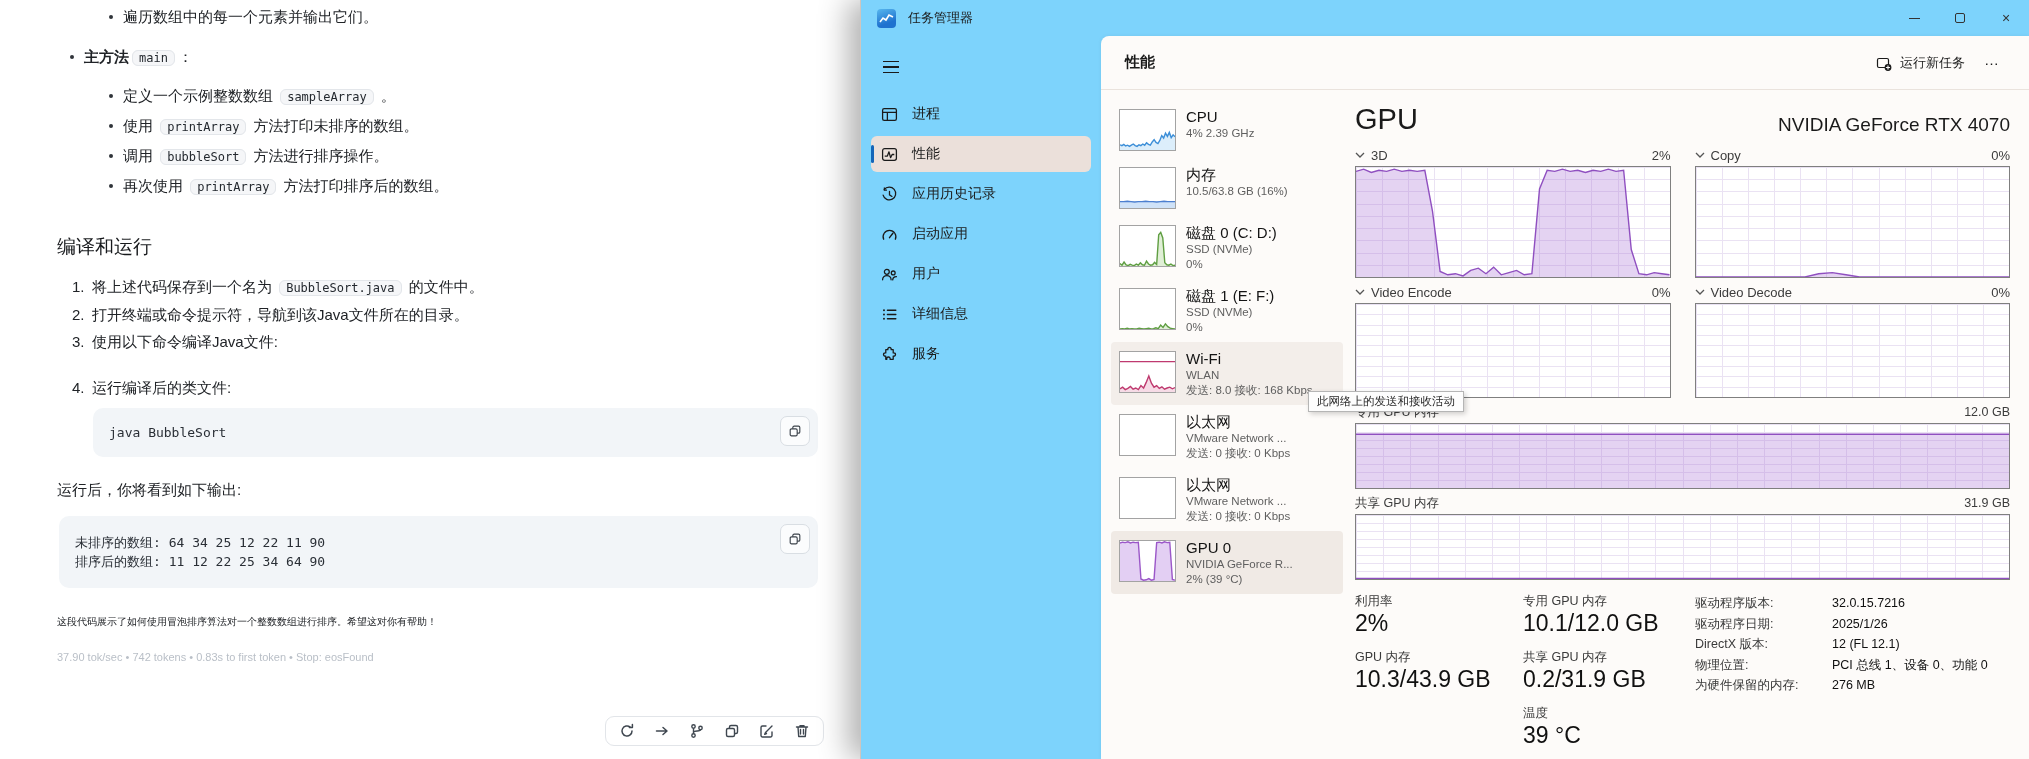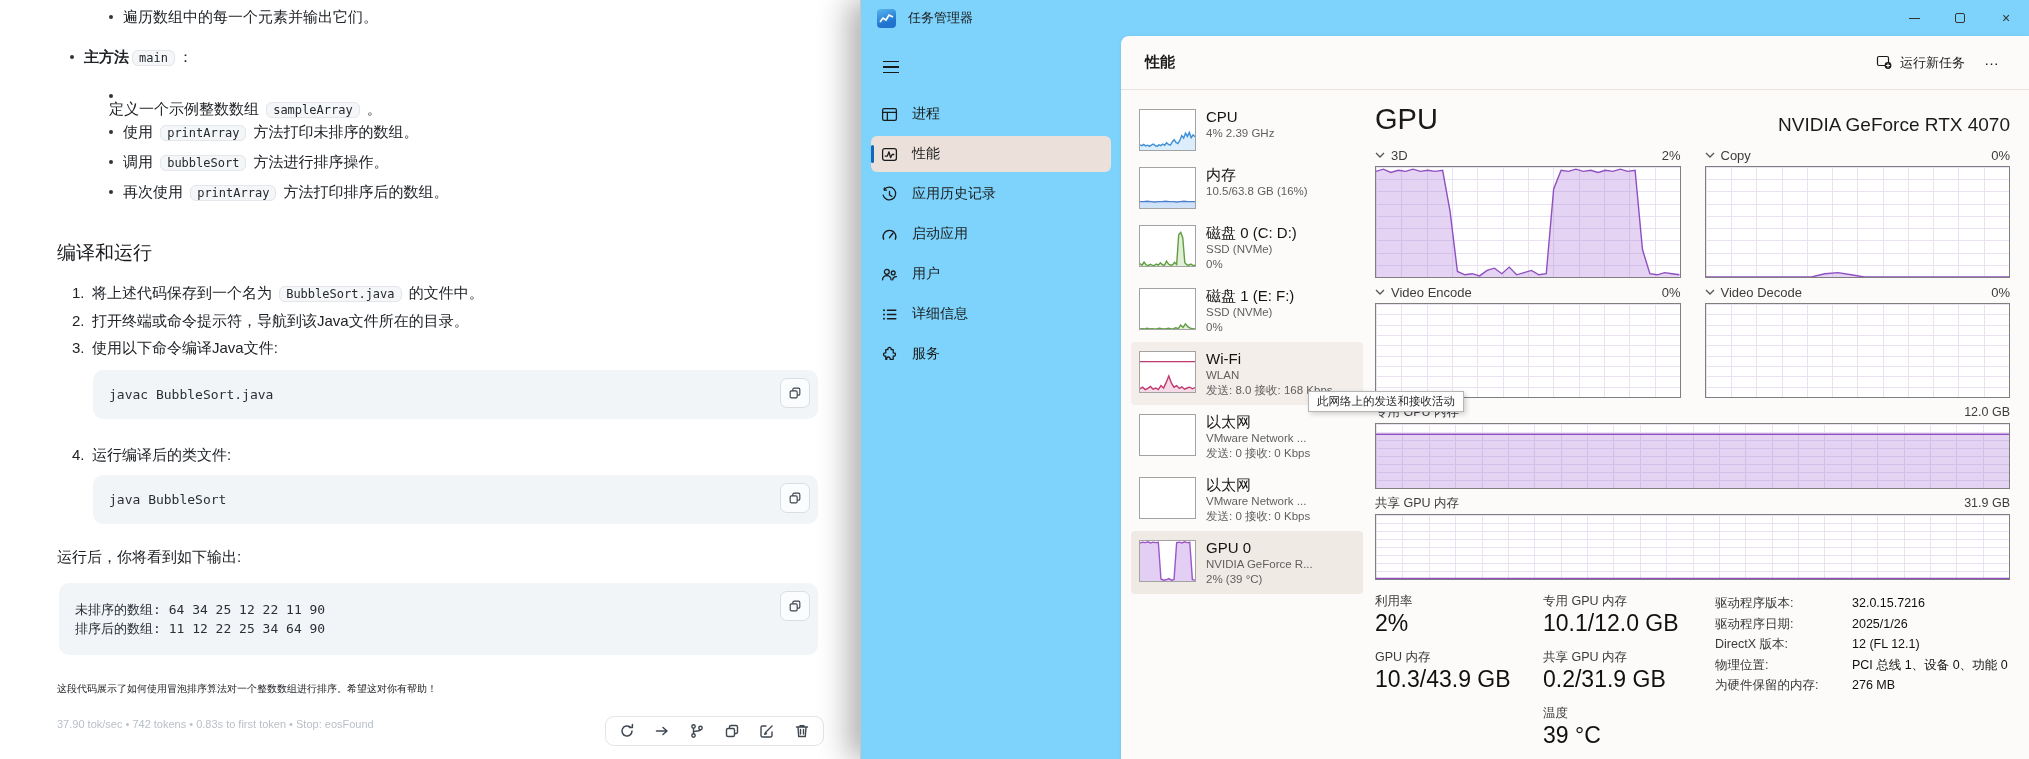--- a/index.html
+++ b/index.html
@@ -30,34 +30,34 @@
   .tm-app-icon { width:19px; height:19px; border-radius:4px; background:linear-gradient(160deg,#57b7ee 0%,#1f72cf 70%); position:relative; flex:none; }
   .tm-app-icon svg { position:absolute; inset:0; }
   .tm-title { font-size:13px; color:#1b1b1b; margin-left:12px; }
   .tm-controls { margin-left:auto; display:flex; height:100%; }
   .tm-ctrl { width:46px; display:flex; align-items:center; justify-content:center; color:#333; cursor:pointer; }
   .glyph-min { width:11px; height:1px; background:#333; display:block; }
   .glyph-max { width:10px; height:10px; border:1px solid #333; border-radius:2px; display:block; }
   .glyph-close { font-size:14px; line-height:1; }
 
   .tm-body { flex:1; display:flex; min-height:0; position:relative; }
-  .tm-sidebar { width:260px; flex:none; position:relative; padding-top:16px; }
+  .tm-sidebar { width:240px; flex:none; position:relative; padding-top:16px; }
   .hamburger { width:32px; height:30px; margin-left:14px; display:flex; flex-direction:column; justify-content:center; gap:4px; cursor:pointer; }
   .hamburger span { display:block; width:16px; height:1.6px; background:#1a1a1a; margin-left:8px; }
   .nav-list { margin-top:14px; }
   .nav-item { position:relative; height:36px; margin:0 10px 4px 10px; border-radius:6px; display:flex; align-items:center; padding-left:10px; font-size:14px; color:#1b1b1b; cursor:pointer; }
   .nav-item .nicon { width:17px; height:17px; margin-right:14px; flex:none; }
   .nav-item.selected { background:#ebe0da; }
   .nav-item.selected::before { content:""; position:absolute; left:0; top:9px; bottom:9px; width:3px; border-radius:2px; background:#1466b8; }
   .nav-bottom { position:absolute; left:0; right:0; bottom:10px; }
 
   .tm-main { flex:1; background:#fdfbf9; border-top-left-radius:8px; display:flex; flex-direction:column; min-width:0; box-shadow:0 0 4px rgba(0,0,0,.06); }
   .tm-main-header { height:54px; flex:none; display:flex; align-items:center; padding:0 20px 0 24px; border-bottom:1px solid #eae3dd; }
   .tm-tab-title { font-size:15px; font-weight:bold; color:#1b1b1b; }
-  .run-task-btn { margin-left:auto; display:flex; align-items:flex-start; gap:8px; font-size:13px; color:#1b1b1b; padding:6px 10px; border-radius:5px; cursor:pointer; }
+  .run-task-btn { margin-left:auto; display:flex; align-items:flex-end; gap:8px; font-size:13px; color:#1b1b1b; padding:6px 10px; border-radius:5px; cursor:pointer; }
   .more-btn { width:34px; text-align:center; font-size:15px; color:#1b1b1b; letter-spacing:1px; cursor:pointer; padding-bottom:6px; }
 
   .tm-content { flex:1; display:flex; min-height:0; padding-top:10px; }
 
   
   .perf-list { width:242px; flex:none; padding-left:10px; }
   .perf-row { display:flex; padding:7px 6px 7px 8px; border-radius:4px; align-items:flex-start; cursor:pointer; }
   .perf-row.hovered { background:#f3eeea; }
   .perf-row.selected { background:#f0eae5; }
   .thumb { width:57px; height:42px; border:1px solid #a3a3a3; background:#fff; position:relative; overflow:hidden; flex:none; margin-right:10px; margin-top:2px; }
@@ -110,21 +110,21 @@
       <span class="dot"></span>
       <span>遍历数组中的每一个元素并输出它们。</span>
     </div>
 
     <div class="brow lv1" style="margin-top:18px;">
       <span class="dot"></span>
       <span><b>主方法</b><span class="codechip">main</span><span>：</span></span>
     </div>
 
     <div style="margin-top:16px;">
-      <div class="brow lv2" style="flex-direction:column;">
+      <div class="brow lv2" style="margin-bottom:7px;">
         <span class="dot"></span>
         <span><span>定义一个示例整数数组 </span><span class="codechip">sampleArray</span><span> 。</span></span>
       </div>
       <div class="brow lv2" style="margin-bottom:7px;">
         <span class="dot"></span>
         <span><span>使用 </span><span class="codechip">printArray</span><span> 方法打印未排序的数组。</span></span>
       </div>
       <div class="brow lv2" style="margin-bottom:7px;">
         <span class="dot"></span>
         <span><span>调用 </span><span class="codechip">bubbleSort</span><span> 方法进行排序操作。</span></span>
@@ -145,29 +145,20 @@
       <div class="olrow">
         <span class="num">2.</span>
         <span>打开终端或命令提示符，导航到该Java文件所在的目录。</span>
       </div>
       <div class="olrow">
         <span class="num">3.</span>
         <span>使用以下命令编译Java文件:</span>
       </div>
     </div>
 
-    <div class="codeblock" style="margin-top:12px;">
-      <span>javac BubbleSort.java</span>
-      <div class="copy-btn">
-        <svg width="14" height="14" viewBox="0 0 16 16">
-            <rect x="5.5" y="2.5" width="8" height="8" rx="1.5" fill="none" stroke="#3c434b" stroke-width="1.3"></rect>
-            <rect x="2.5" y="5.5" width="8" height="8" rx="1.5" fill="#fbfcfd" stroke="#3c434b" stroke-width="1.3"></rect>
-          </svg>
-      </div>
-    </div>
 
     <div class="olrow" style="margin-top:26px;">
       <span class="num">4.</span>
       <span>运行编译后的类文件:</span>
     </div>
 
     <div class="codeblock" style="margin-top:10px;">
       <span>java BubbleSort</span>
       <div class="copy-btn">
         <svg width="14" height="14" viewBox="0 0 16 16">

